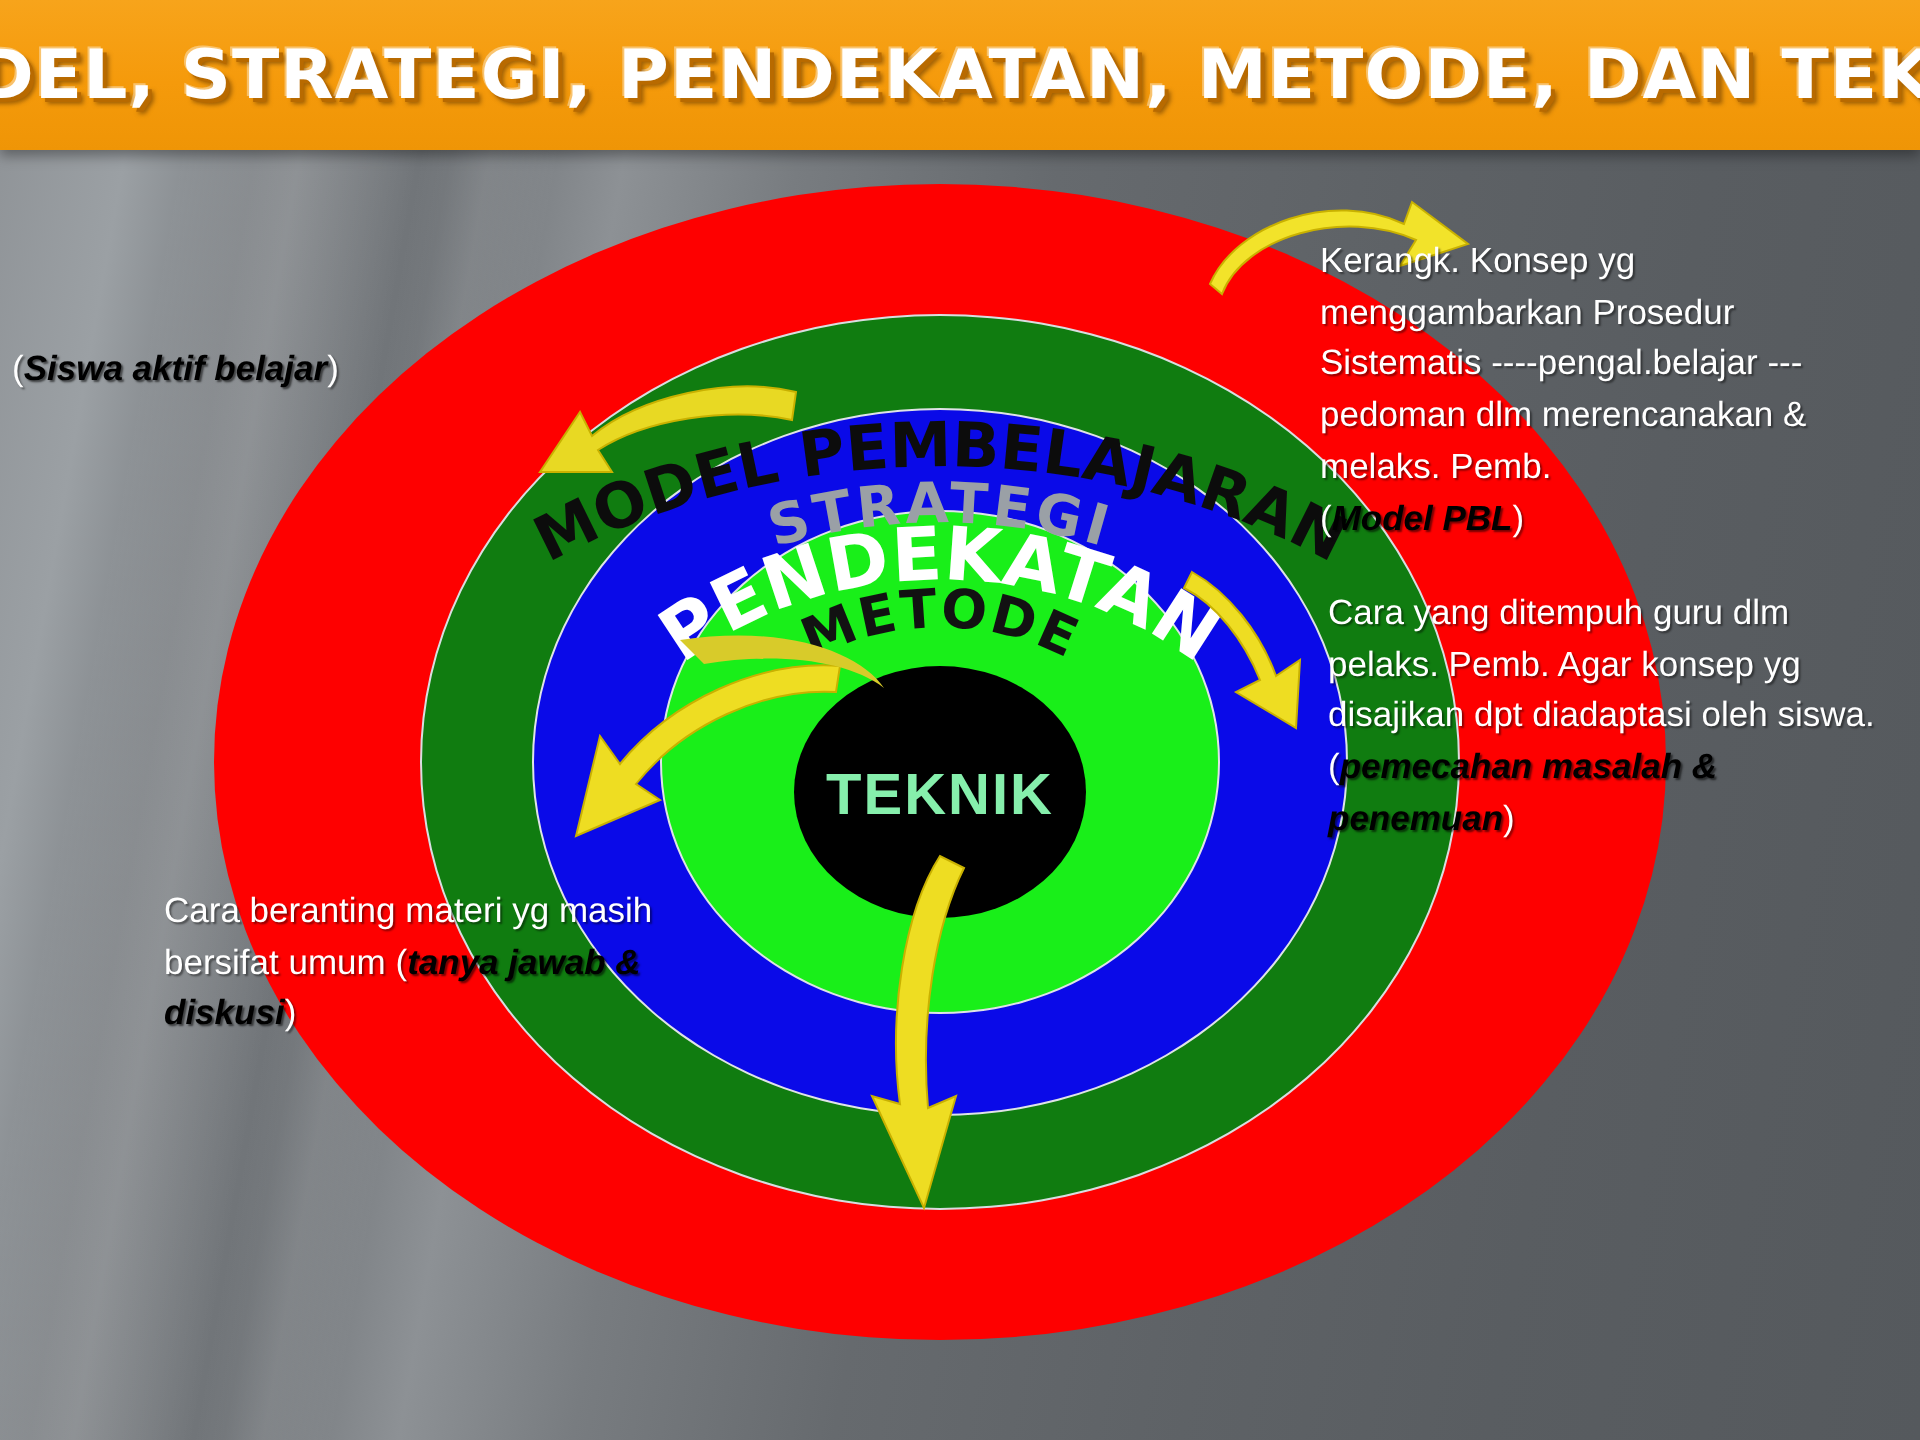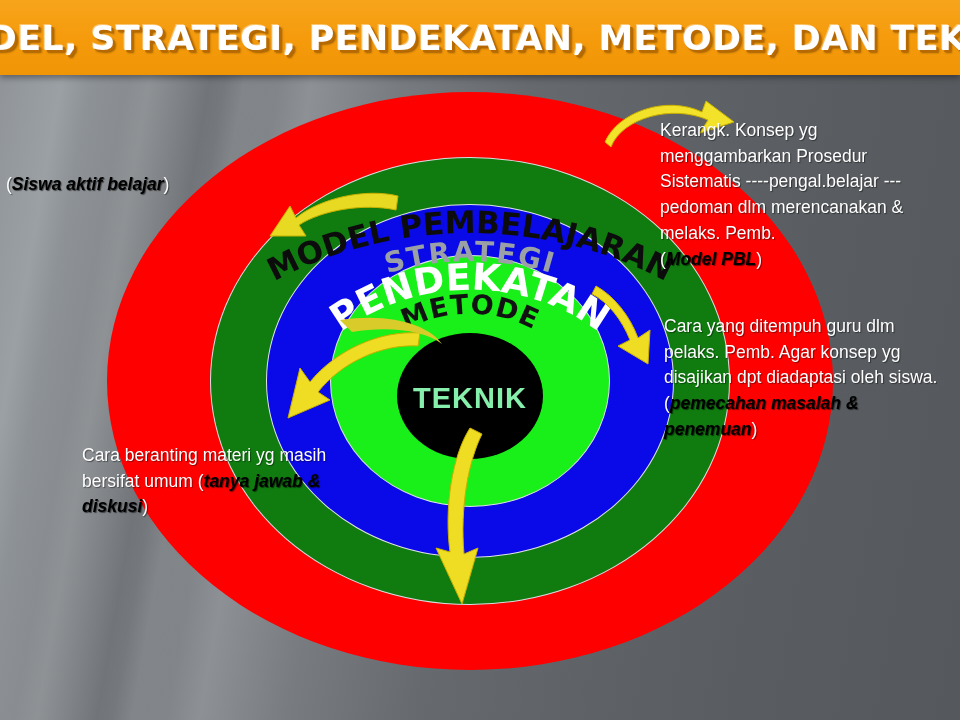--- a/index.html
+++ b/index.html
@@ -142,21 +142,21 @@
     text-shadow: 1px 1px 1px rgba(0,0,0,.45);
   }
   .callout em {
     color: #000000;
     font-style: italic;
     font-weight: 700;
     text-shadow: 1px 1px 1px rgba(0,0,0,.55);
   }
   .c-strategi { left: 6px;  top: 146px;  width: 300px; }
   .c-model    { left: 660px; top: 118px; width: 292px; }
-  .c-metode   { left: 664px; top: 294px; width: 288px; margin-top: 20px; }
+  .c-metode   { left: 664px; top: 294px; width: 288px; }
   .c-pendekatan { left: 82px; top: 443px; width: 300px; }
   .c-teknik   { left: 490px; top: 544px; width: 310px; }
 </style>
 </head>
 <body>
 
 <div id="stage">
 
   <div class="bg">
     <div class="bg-streak s1"></div>

